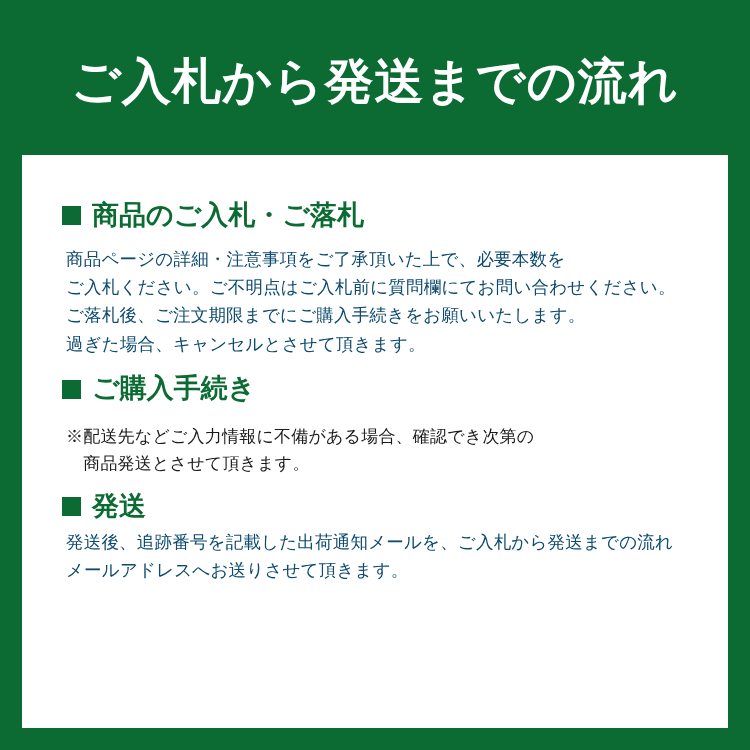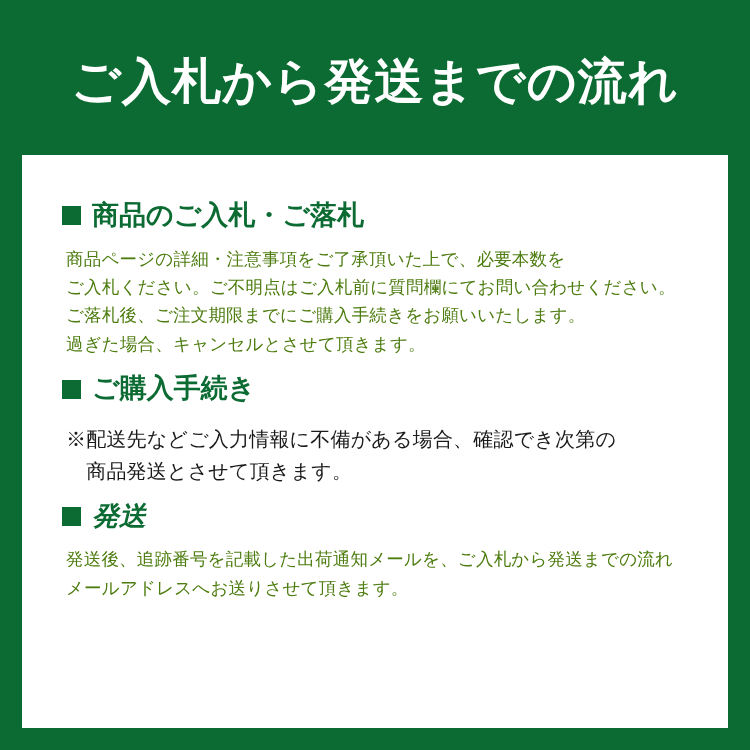--- a/index.html
+++ b/index.html
@@ -60,38 +60,38 @@
   }
   .bullet-square {
     display: inline-block;
     width: 19px;
     height: 19px;
     background: #0b6b32;
     margin-right: 11px;
     flex: 0 0 auto;
   }
   .body-text {
-    color: #4d7c0f;
+    color: #0c4a6e;
     font-size: 17.5px;
     line-height: 1.62;
     letter-spacing: 0.2px;
     white-space: pre-line;
     margin: 0 0 14px 4px;
   }
   .note-text {
     color: #1a1a1a;
-    font-size: 20px;
+    font-size: 17px;
     line-height: 1.62;
     letter-spacing: 0.2px;
     white-space: pre-line;
     margin: 0 0 12px 4px;
   }
   .sec2 .section-title { margin-bottom: 17px; }
   .sec3 { margin-top: 2px; }
-  .sec3 .section-title { margin-bottom: 12px; font-style: italic; }
+  .sec3 .section-title { margin-bottom: 4px; }
 </style>
 </head>
 <body>
 
 <div class="page">
 
   <div class="header">ご入札から発送までの流れ</div>
 
   <div class="card">
 

